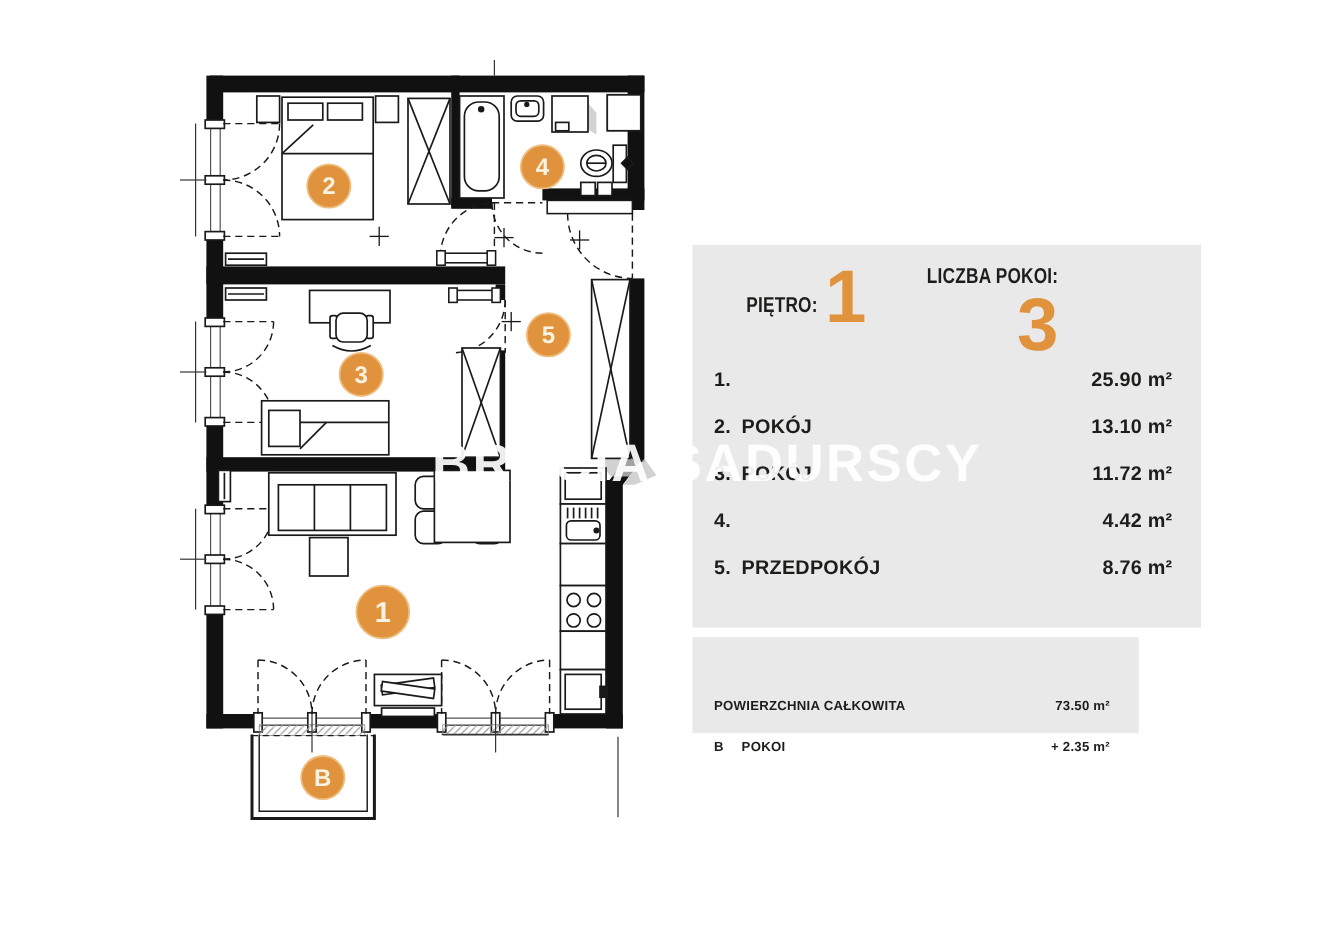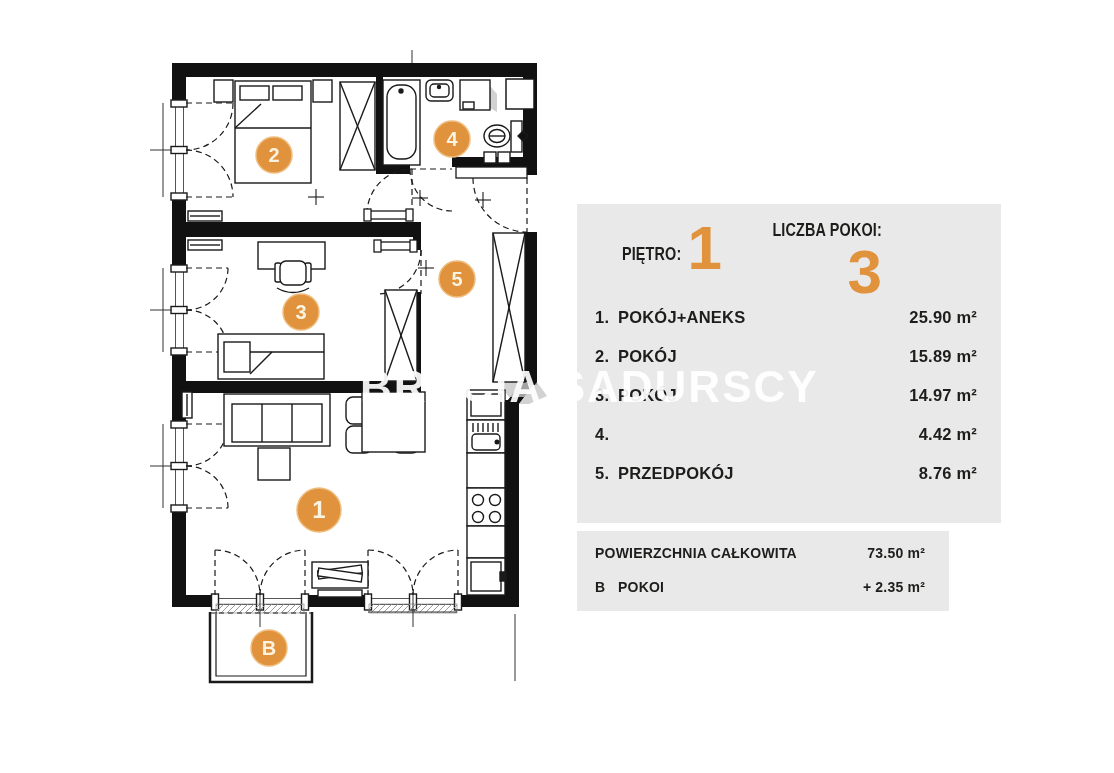--- a/index.html
+++ b/index.html
@@ -14,21 +14,21 @@
                   display:inline-block;transform:scaleX(.8);transform-origin:right bottom;white-space:nowrap;}
   .hgroup .hnum{font-size:62px;font-weight:700;line-height:.78;color:#e0923c;margin-left:6px;}
   .hg1{left:30px;}
   .hg2{left:168px;flex-direction:column;}
   .room-list{position:absolute;left:18px;top:104px;right:24px;}
   .row{display:flex;align-items:baseline;height:39px;font-size:16.5px;font-weight:700;letter-spacing:.2px;}
   .rnum{width:23px;flex:none;}
   .rname{flex:1;white-space:nowrap;}
   .rarea{margin-left:auto;white-space:nowrap;}
   .sum-row{position:absolute;left:18px;right:24px;height:28px;display:flex;align-items:center;
-           font-size:14px;font-weight:700;letter-spacing:.2px;}
+           font-size:11px;font-weight:700;letter-spacing:.2px;margin-top:36px;}
   .sum-row.r1{top:8px;}
   .sum-row.r2{top:42px;}
   .sprefix{width:23px;flex:none;}
   .sval{margin-left:auto;white-space:nowrap;}
   .watermark{position:absolute;left:360px;top:362px;z-index:5;font-size:44px;font-weight:700;
              letter-spacing:2px;color:rgba(255,255,255,.92);white-space:nowrap;pointer-events:none;}
 </style>
 </head>
 <body>
 
@@ -343,32 +343,31 @@
       <span class="hnum">1</span>
     </div>
     <div class="hgroup hg2">
       <span class="hlabel">LICZBA POKOI:</span>
       <span class="hnum">3</span>
     </div>
 
     <div class="room-list">
       <div class="row">
         <span class="rnum">1.</span>
-        <span class="rname">POKÓJ+ANEKS</span>
         <span class="rarea">25.90 m²</span>
       </div>
       <div class="row">
         <span class="rnum">2.</span>
         <span class="rname">POKÓJ</span>
-        <span class="rarea">15.89 m²</span>
+        <span class="rarea">13.10 m²</span>
       </div>
       <div class="row">
         <span class="rnum">3.</span>
         <span class="rname">POKÓJ</span>
-        <span class="rarea">14.97 m²</span>
+        <span class="rarea">11.72 m²</span>
       </div>
       <div class="row">
         <span class="rnum">4.</span>
         <span class="rarea">4.42 m²</span>
       </div>
       <div class="row">
         <span class="rnum">5.</span>
         <span class="rname">PRZEDPOKÓJ</span>
         <span class="rarea">8.76 m²</span>
       </div>

